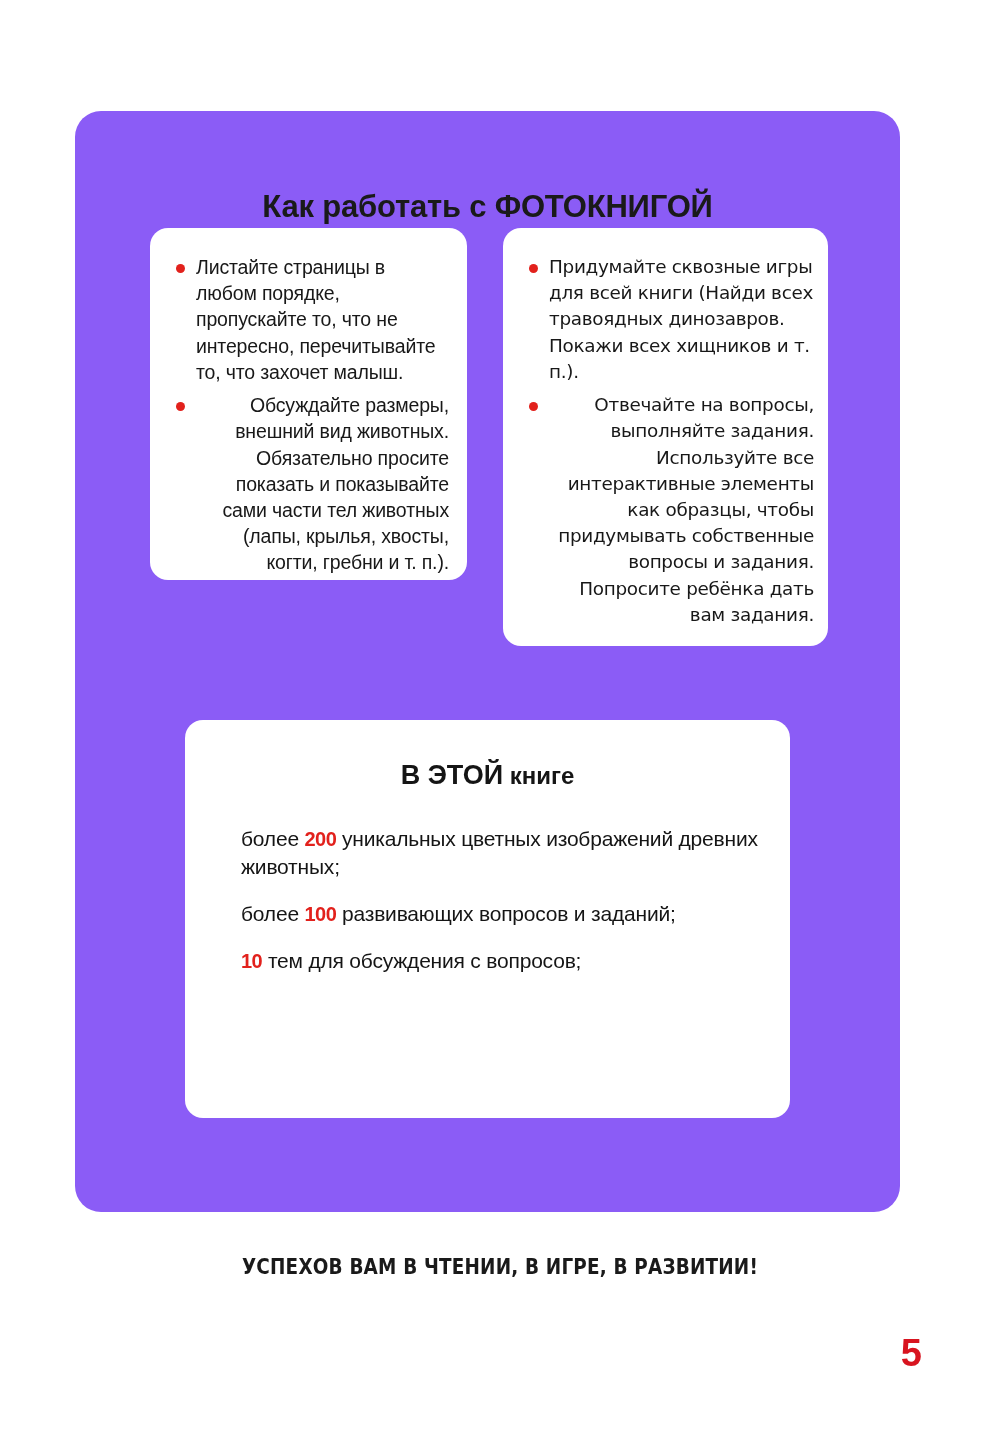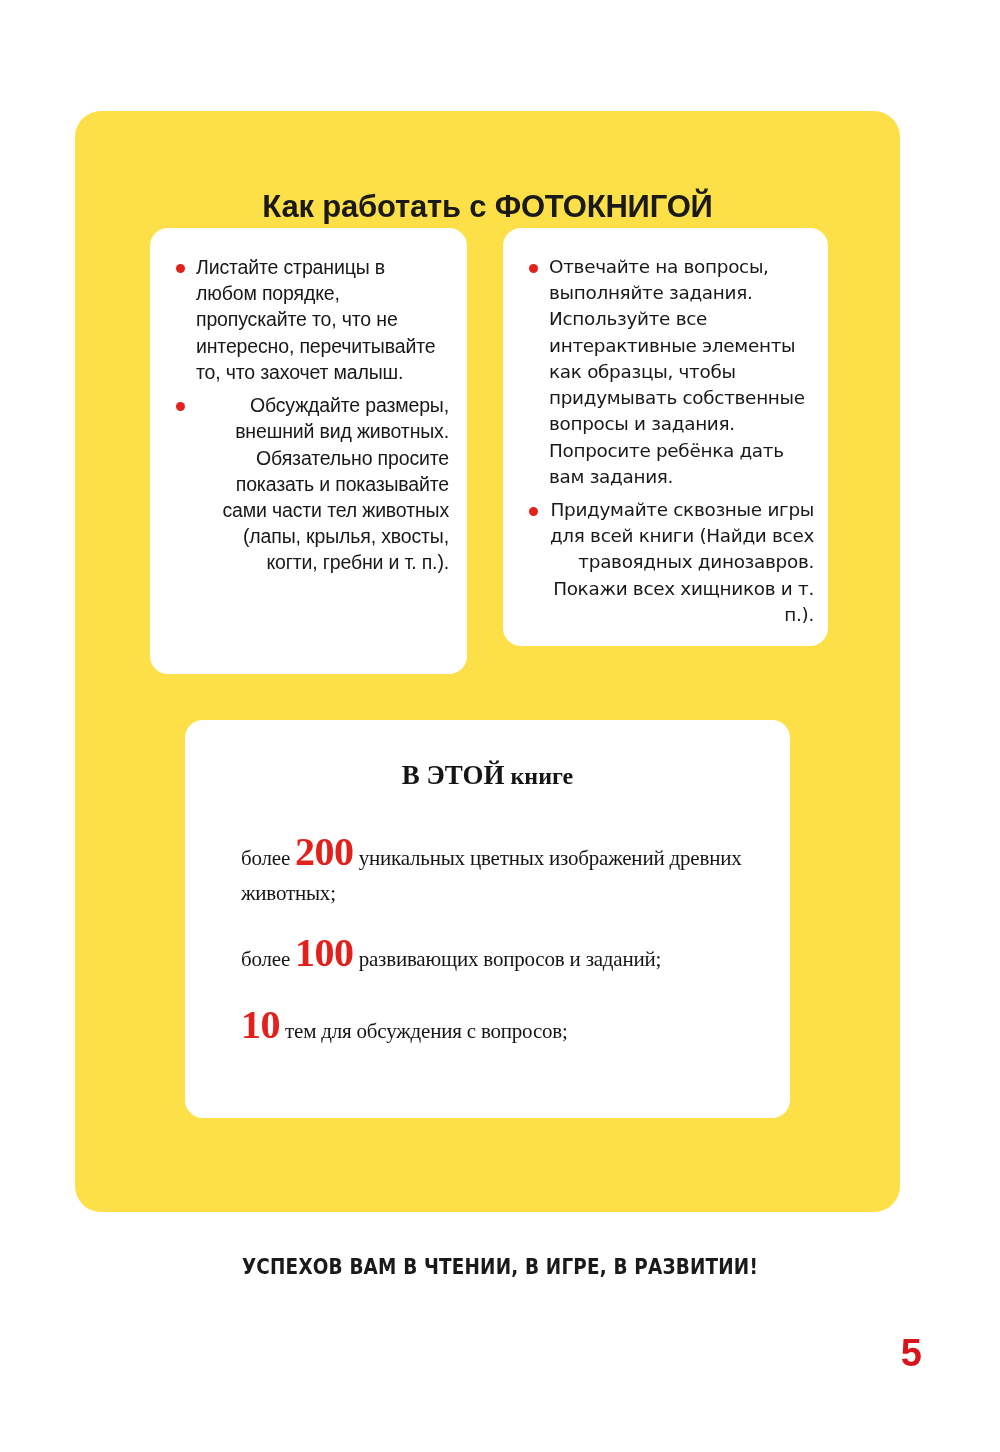--- a/index.html
+++ b/index.html
@@ -17,21 +17,21 @@
     overflow: hidden;
   }
 
   
   .green-panel {
     position: absolute;
     left: 75px;
     top: 111px;
     width: 825px;
     height: 1101px;
-    background: #fde047;
+    background: #8b5cf6;
     border-radius: 26px;
     box-sizing: border-box;
   }
 
   
   .page-heading {
     position: absolute;
     left: 0;
     top: 57px;
     width: 825px;
@@ -46,37 +46,36 @@
   .card {
     position: absolute;
     background: #ffffff;
     border-radius: 18px;
     box-sizing: border-box;
   }
   .card-left {
     left: 75px;
     top: 117px;
     width: 317px;
-    height: 446px;
+    height: 352px;
     padding: 26px 18px 18px 22px;
   }
   .card-right {
     left: 428px;
     top: 117px;
     width: 325px;
     height: 418px;
     padding: 26px 14px 18px 22px;
   }
   .card-bottom {
     left: 110px;
     top: 609px;
     width: 605px;
     height: 398px;
     padding: 40px 30px 20px 30px;
-    font-family: Liberation Serif, serif;
   }
 
   
   ul.bullets {
     list-style: none;
     margin: 0;
     padding: 0;
   }
   ul.bullets li {
     position: relative;
@@ -131,21 +130,21 @@
     font-size: 21px;
     line-height: 1.34;
     color: #151515;
     margin-bottom: 19px;
     letter-spacing: -0.2px;
   }
   .stat-list li:last-child { margin-bottom: 0; }
   .stat-num {
     color: #e2211c;
     font-weight: bold;
-    font-size: 40px;
+    font-size: 20px;
     letter-spacing: -0.5px;
   }
 
   
   .footer-slogan {
     position: absolute;
     left: 0;
     top: 1254px;
     width: 1000px;
     text-align: center;
@@ -174,22 +173,22 @@
 
   <div class="card card-left">
     <ul class="bullets">
       <li>Листайте страницы в любом порядке, пропускайте то, что не интересно, перечитывайте то, что захочет малыш.</li>
       <li>Обсуждайте размеры, внешний вид животных. Обязательно просите показать и показывайте сами части тел животных (лапы, крылья, хвосты, когти, гребни и т. п.).</li>
     </ul>
   </div>
 
   <div class="card card-right">
     <ul class="bullets">
+      <li>Придумайте сквозные игры для всей книги (Найди всех травоядных динозавров. Покажи всех хищников и т. п.).</li>
       <li>Отвечайте на вопросы, выполняйте задания. Используйте все интерактивные элементы как образцы, чтобы придумывать собственные вопросы и задания. Попросите ребёнка дать вам задания.</li>
-      <li>Придумайте сквозные игры для всей книги (Найди всех травоядных динозавров. Покажи всех хищников и т. п.).</li>
     </ul>
   </div>
 
   <div class="card card-bottom">
     <div class="book-title"><span>В ЭТОЙ</span><span class="title-small">&nbsp;</span><span class="title-small">книге</span></div>
 
     <ul class="stat-list">
       <li><span>более </span><span class="stat-num">200</span><span> уникальных цветных изображений древних животных;</span></li>
       <li><span>более </span><span class="stat-num">100</span><span> развивающих вопросов и заданий;</span></li>
       <li><span></span><span class="stat-num">10</span><span> тем для обсуждения с вопросов;</span></li>

